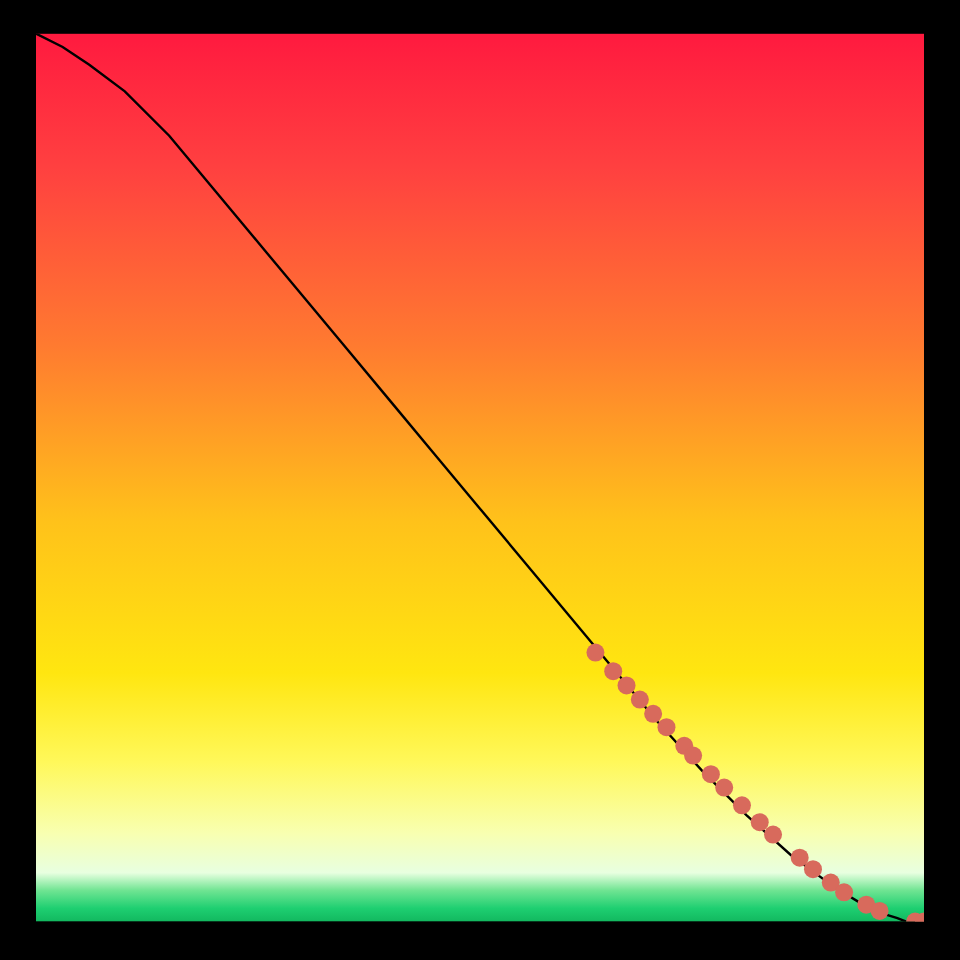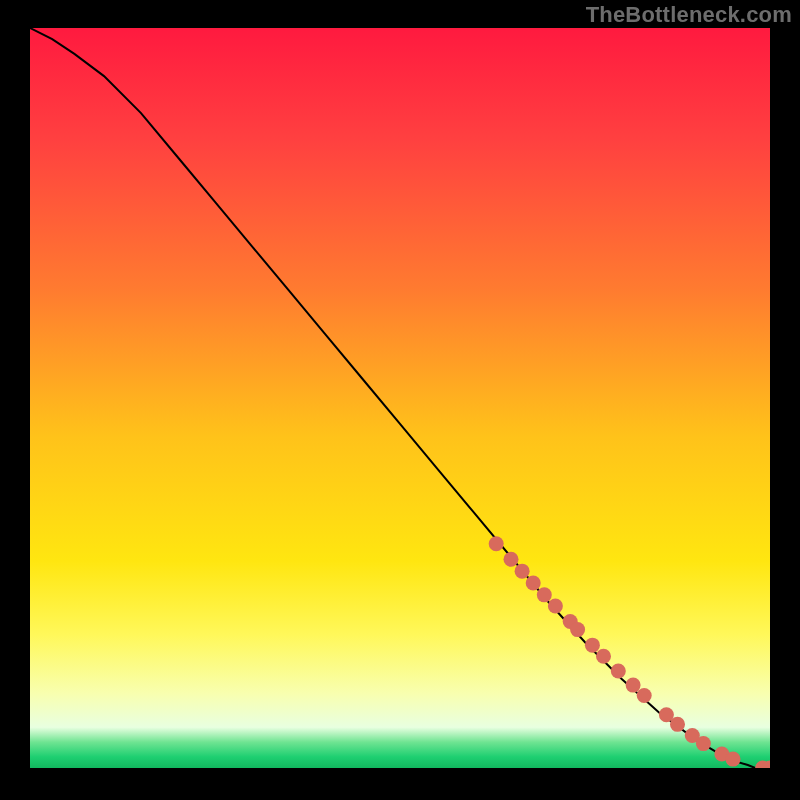--- a/index.html
+++ b/index.html
@@ -35,21 +35,20 @@
     height: 740px;
   }
   svg {
     display: block;
   }
 </style>
 </head>
 <body>
 
 <div class="frame">
-  <div class="watermark">TheBottleneck.com</div>
 
   <div class="plot-wrap">
     <svg id="chart-svg" width="740" height="740" viewBox="0 0 740 740">
       <defs>
         <linearGradient id="bg-grad" x1="0" y1="0" x2="0" y2="1">
             <stop offset="0%" stop-color="#ff1a3f"></stop>
             <stop offset="15%" stop-color="#ff4040"></stop>
             <stop offset="35%" stop-color="#ff7a30"></stop>
             <stop offset="55.00000000000001%" stop-color="#ffc21a"></stop>
             <stop offset="72%" stop-color="#ffe610"></stop>

